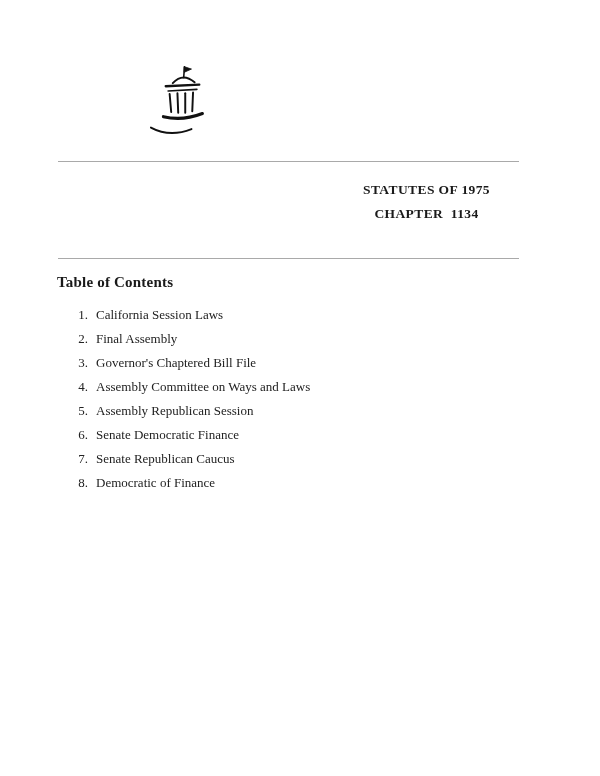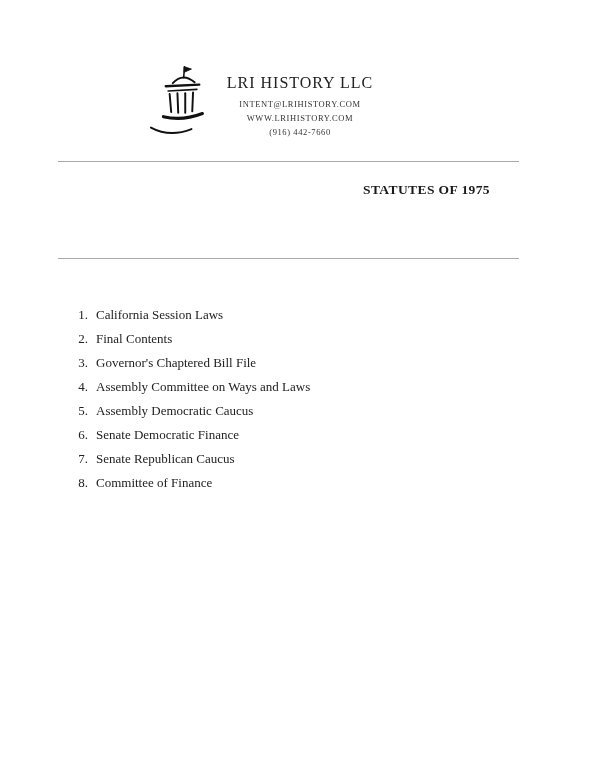--- a/index.html
+++ b/index.html
@@ -127,64 +127,60 @@
       <path d="M48 40 L49 65" stroke-width="2.5"></path>
       <path d="M58 40 L58 65" stroke-width="2.5"></path>
       <path d="M68 39 L67 63" stroke-width="2.5"></path>
 
       <path d="M30 70 Q54 76 80 66" stroke-width="4"></path>
 
       <path d="M14 84 Q38 97 66 86" stroke-width="2.5"></path>
     </svg>
   </div>
 
-  <div class="header-block">
-    <div class="company-name">LRI HISTORY LLC</div>
-    <div class="contact-line">INTENT@LRIHISTORY.COM</div>
-    <div class="contact-line">WWW.LRIHISTORY.COM</div>
-    <div class="contact-line">(916) 442-7660</div>
-  </div>
 
   <div class="rule rule-1"></div>
 
   <div class="doc-block">
     <div class="doc-line">STATUTES OF 1975</div>
+    <div class="doc-line">CHAPTER  1134</div>
   </div>
 
   <div class="rule rule-2"></div>
 
+  <div class="toc-title">Table of Contents</div>
 
   <div class="toc-list">
     <div class="toc-item">
       <span class="toc-num">1.</span>
       <span class="toc-label">California Session Laws</span>
     </div>
     <div class="toc-item">
       <span class="toc-num">2.</span>
-      <span class="toc-label">Final Contents</span>
+      <span class="toc-label">Final Assembly</span>
     </div>
     <div class="toc-item">
       <span class="toc-num">3.</span>
       <span class="toc-label">Governor's Chaptered Bill File</span>
     </div>
     <div class="toc-item">
       <span class="toc-num">4.</span>
       <span class="toc-label">Assembly Committee on Ways and Laws</span>
     </div>
     <div class="toc-item">
       <span class="toc-num">5.</span>
-      <span class="toc-label">Assembly Democratic Caucus</span>
+      <span class="toc-label">Assembly Republican Session</span>
     </div>
     <div class="toc-item">
       <span class="toc-num">6.</span>
       <span class="toc-label">Senate Democratic Finance</span>
     </div>
     <div class="toc-item">
       <span class="toc-num">7.</span>
       <span class="toc-label">Senate Republican Caucus</span>
     </div>
     <div class="toc-item">
       <span class="toc-num">8.</span>
-      <span class="toc-label">Committee of Finance</span>
+      <span class="toc-label">Democratic of Finance</span>
     </div>
   </div>
 
 </div>
 
 </body></html>

